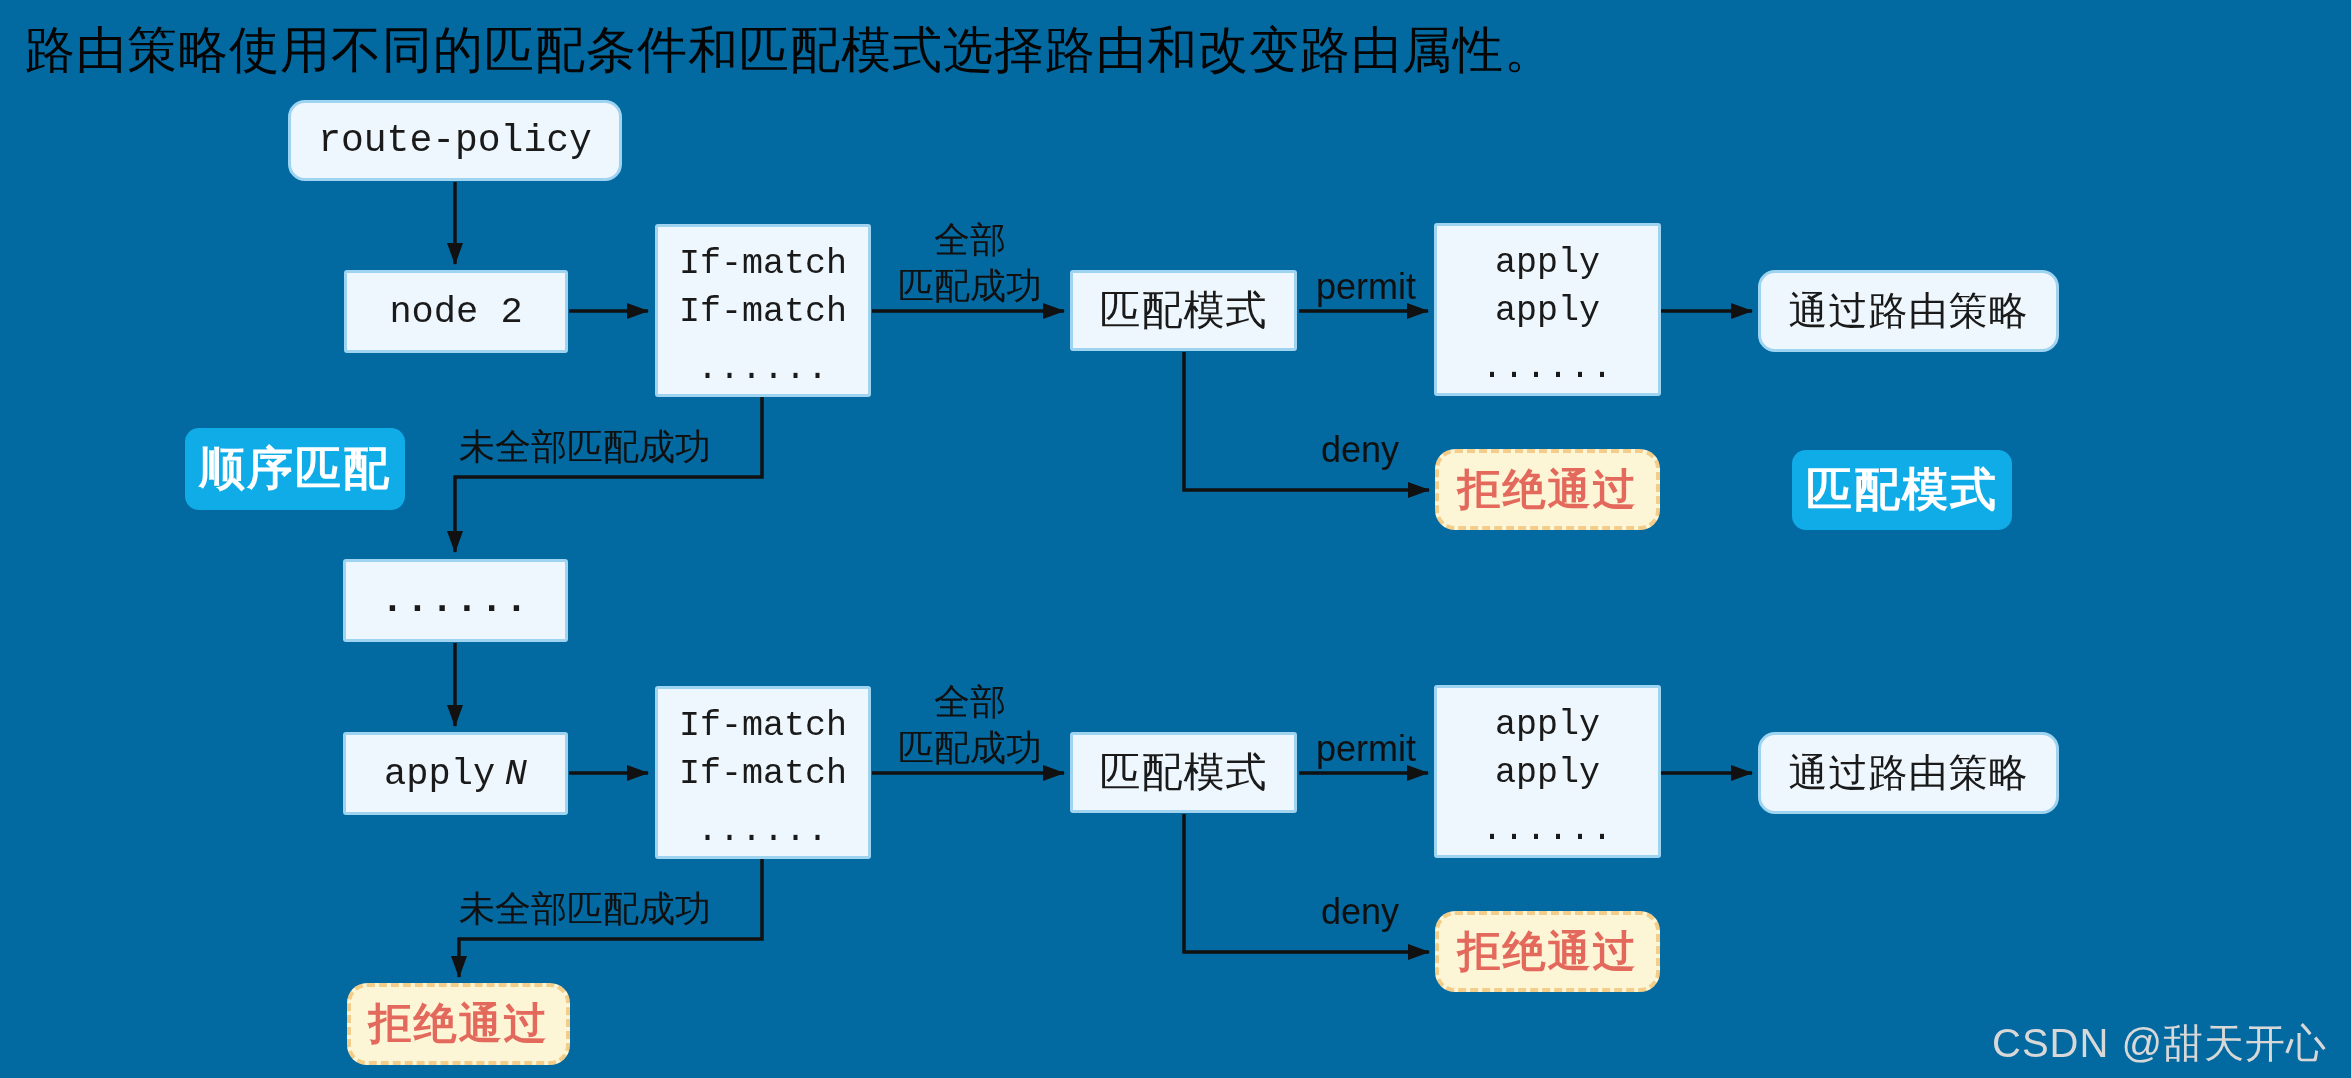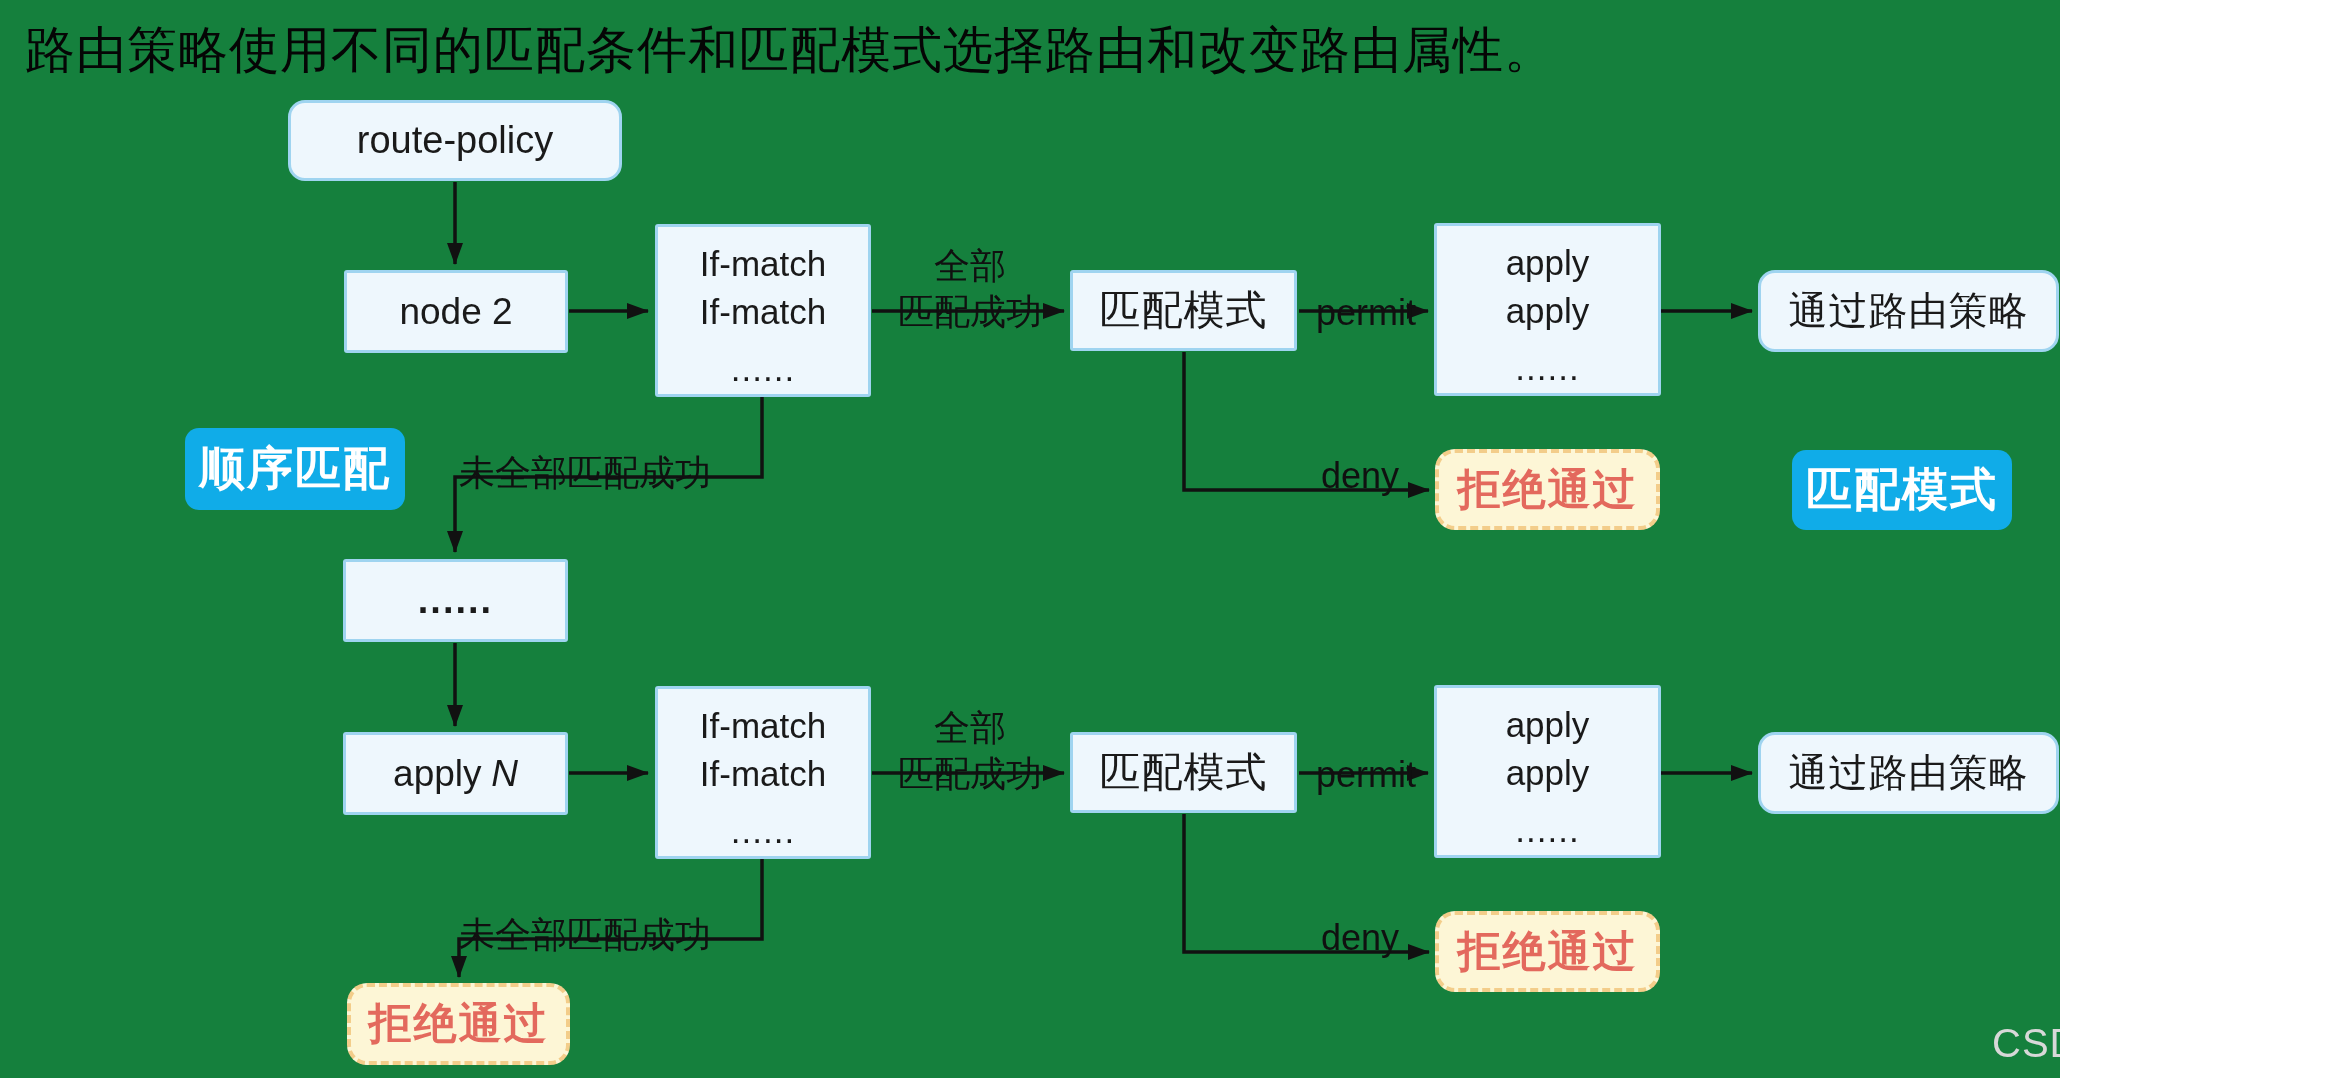--- a/index.html
+++ b/index.html
@@ -1,30 +1,30 @@
 <!DOCTYPE html>
 <html style="--c-accent_blue: #10ace8; --c-box_fill: #eef7fd; --c-box_border: #9fd4f0; --c-reject_fill: #fdf6d6; --c-reject_border: #f3cd8a; --c-reject_text: #e3695d; --c-line: #111111; --c-watermark: #d8d8d8;"><head>
 <meta charset="utf-8">
 <style>
   html,body{margin:0;padding:0;background:#fff;}
   .stage{
-    position:relative;width:2060px;height:1078px;background:#15803d;overflow:hidden;
+    position:relative;width:2351px;height:1078px;background:#0369a1;overflow:hidden;
     font-family:"Liberation Sans",sans-serif;color:#111;
   }
   .abs{position:absolute;box-sizing:border-box;}
   .title{
     left:25px;top:20px;font-size:50px;line-height:60px;color:#050505;
     letter-spacing:1px;white-space:nowrap;
   }
   
   .box{
     background:var(--c-box_fill,#eef7fd);
     border:3px solid var(--c-box_border,#9fd4f0);
     display:flex;align-items:center;justify-content:center;
-    font-size:37px;color:#1a1a1a;text-align:center;
+    font-size:37px;color:#1a1a1a;text-align:center;font-family:Liberation Mono, monospace;
   }
   .rounded{border-radius:17px;}
   .square{border-radius:3px;}
   .multiline{flex-direction:column;justify-content:center;line-height:48px;padding-top:11px;}
   .multiline .gap{margin-top:9px;letter-spacing:1px;}
   .cn{font-size:41px;letter-spacing:1px;}
   .dotsbox{font-weight:700;font-size:38px;letter-spacing:2px;}
   
   .ybox{
     background:var(--c-reject_fill,#fdf6d6);
@@ -33,21 +33,21 @@
     display:flex;align-items:center;justify-content:center;
     color:var(--c-reject_text,#e3695d);font-weight:700;font-size:43px;letter-spacing:2px;
   }
   
   .badge{
     background:var(--c-accent_blue,#10ace8);
     border-radius:14px;color:#fff;font-weight:700;font-size:46px;letter-spacing:2px;
     display:flex;align-items:center;justify-content:center;
   }
   .elabel{
-    font-size:36px;line-height:46px;color:#101010;text-align:center;white-space:nowrap;margin-top:26px;
+    font-size:36px;line-height:46px;color:#101010;text-align:center;white-space:nowrap;
   }
   .watermark{
     font-size:40px;color:var(--c-watermark,#d8d8d8);letter-spacing:1px;white-space:nowrap;
   }
   svg.wires{position:absolute;left:0;top:0;width:2351px;height:1078px;pointer-events:none;}
   .wire{stroke:var(--c-line,#111);stroke-width:3.5;fill:none;}
   .ah{fill:var(--c-line,#111);}
   .var-n{font-style:italic;margin-left:0.26em;}
 </style>
 </head>

